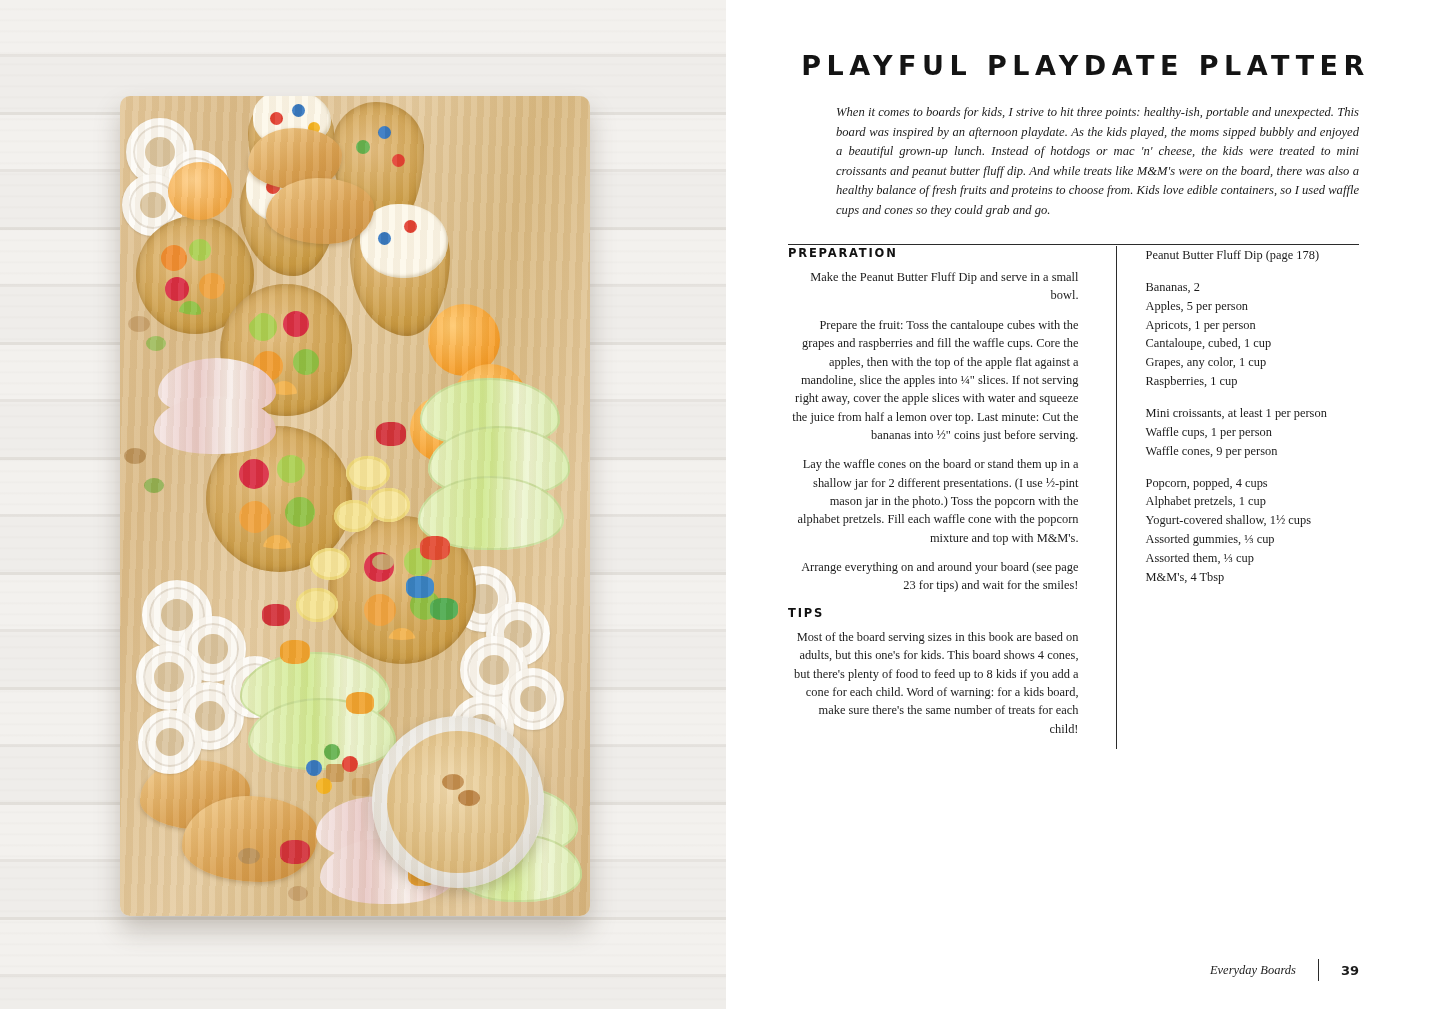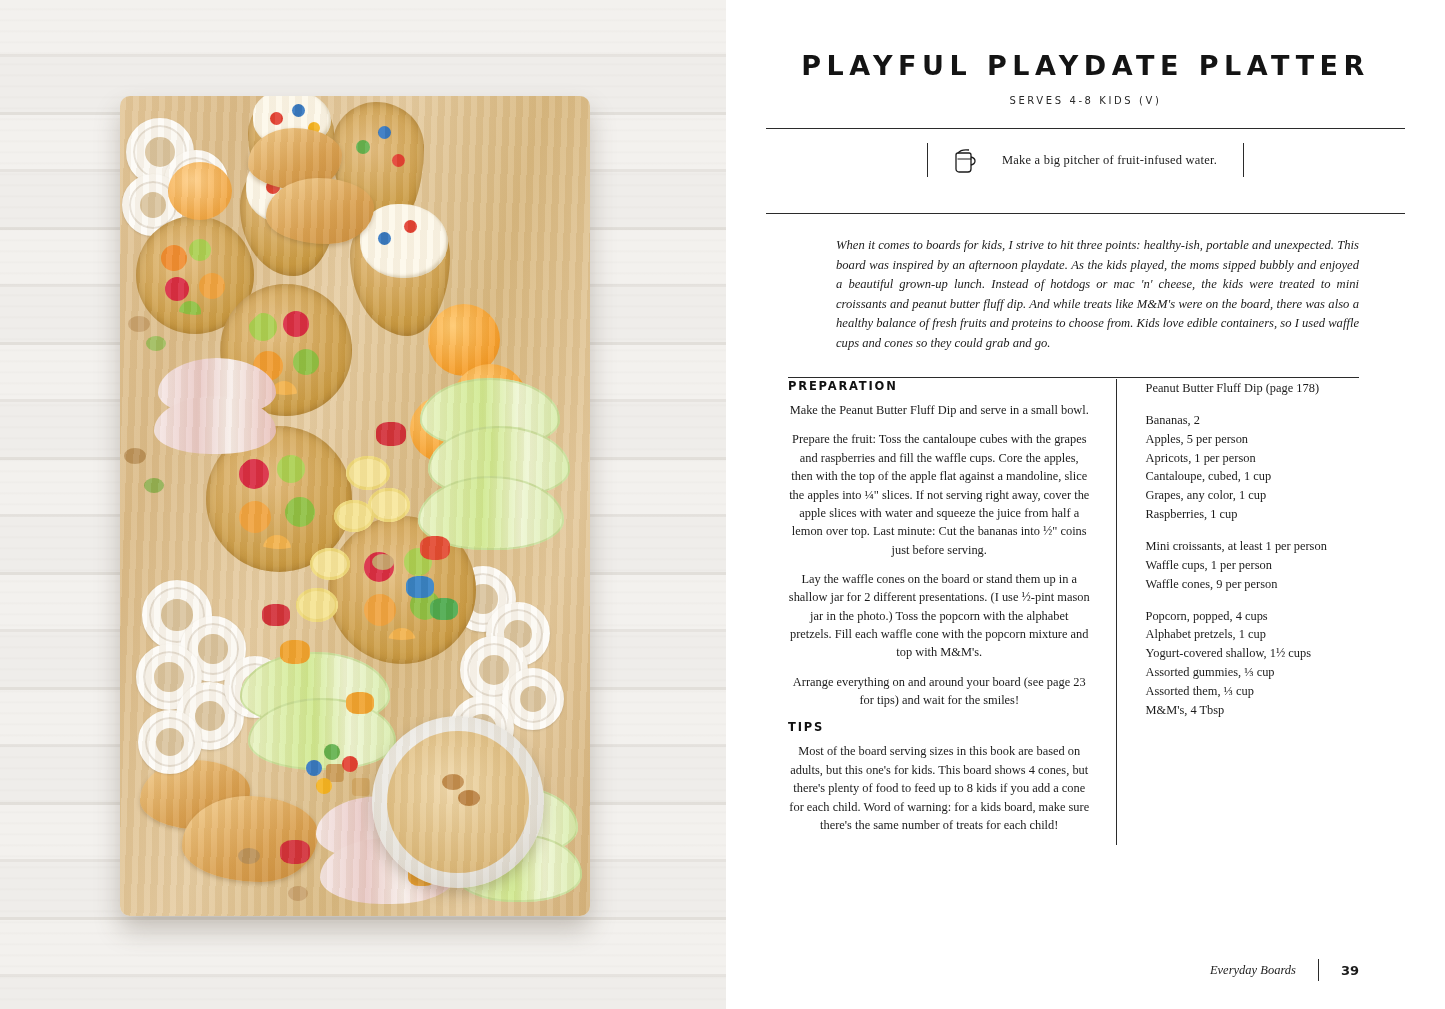--- a/index.html
+++ b/index.html
@@ -196,22 +196,22 @@
     font-size: 11.5px;
     letter-spacing: 1.8px;
     margin: 0 0 8px 0;
     color: #111;
   }
   .sec-head.tips { }
   .para {
     font-family: "Liberation Serif", serif;
     font-size: 12.4px;
     line-height: 1.48;
-    margin: 0 0 11px 0;
-    text-align: center;
+    margin: 0 12px 11px 0;
+    text-align: right;
     color: #1b1b1b;
   }
   .ing {
     font-family: "Liberation Serif", serif;
     font-size: 12.4px;
     line-height: 1.52;
     margin: 0;
     color: #1b1b1b;
   }
   .ing.gap { margin-top: 13px; }
@@ -392,39 +392,21 @@
         </div>
         <div class="blob" style="left:322px;top:678px;width:22px;height:16px;background:#c08a4a;border-radius:50%;"></div>
         <div class="blob" style="left:338px;top:694px;width:22px;height:16px;background:#b97f3e;border-radius:50%;"></div>
       </div>
     </div>
   </div>
 
   <div class="page-right">
 
     <div class="title">PLAYFUL PLAYDATE PLATTER</div>
-    <div class="serves">SERVES 4-8 KIDS   (V)</div>
-
-    <div style="margin:0 40px;">
-      <div class="rule"></div>
-      <div class="tipbar">
-        <div class="vbar"></div>
-        <span>
-          <svg class="pitcher-icon" width="22" height="30" viewBox="0 0 22 30" aria-hidden="true">
-            <path d="M4 8 h11 a2 2 0 0 1 2 2 v14 a3 3 0 0 1 -3 3 h-9 a3 3 0 0 1 -3 -3 v-14 a2 2 0 0 1 2 -2 z" fill="none" stroke="#1b1b1b" stroke-width="1.3"></path>
-            <path d="M17 12 q4 1 4 4 q0 3 -4 4" fill="none" stroke="#1b1b1b" stroke-width="1.3"></path>
-            <path d="M4 8 q3 -4 11 -3" fill="none" stroke="#1b1b1b" stroke-width="1.3"></path>
-            <path d="M3.5 14 h14" fill="none" stroke="#1b1b1b" stroke-width="1"></path>
-          </svg>
-        </span>
-        <span class="tip-text">Make a big pitcher of fruit-infused water.</span>
-        <div class="vbar"></div>
-      </div>
-      <div class="rule"></div>
-    </div>
+
 
     <p class="intro">When it comes to boards for kids, I strive to hit three points: healthy-ish, portable and unexpected. This board was inspired by an afternoon playdate. As the kids played, the moms sipped bubbly and enjoyed a beautiful grown-up lunch. Instead of hotdogs or mac 'n' cheese, the kids were treated to mini croissants and peanut butter fluff dip. And while treats like M&amp;M's were on the board, there was also a healthy balance of fresh fruits and proteins to choose from. Kids love edible containers, so I used waffle cups and cones so they could grab and go.</p>
 
     <div style="position:relative;margin:24px 0 0 0;">
       <div class="divider-line"></div>
     </div>
 
     <div class="cols">
       <div class="col-left">
         <div class="sec-head">PREPARATION</div>

